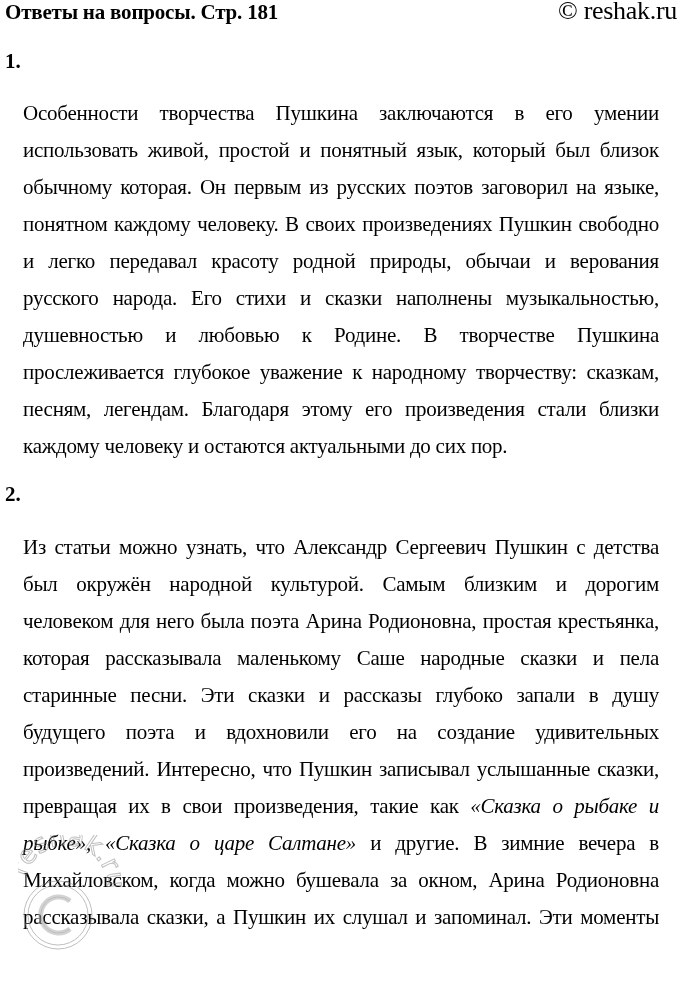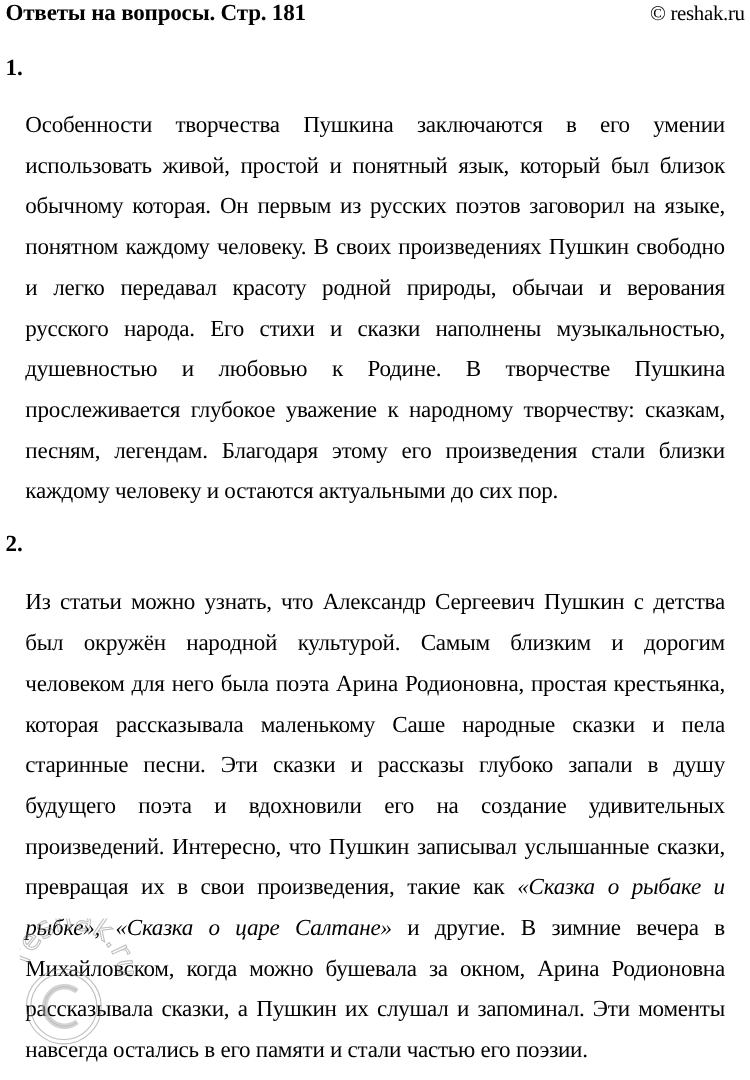--- a/index.html
+++ b/index.html
@@ -28,21 +28,21 @@
       height: 30px;
       line-height: 22px;
       padding-top: 0;
     }
     .header-title {
       font-weight: bold;
       font-size: 21px;
       letter-spacing: -0.2px;
     }
     .header-site {
-      font-size: 19px;
+      font-size: 26px;
       letter-spacing: -0.3px;
     }
     .q-number {
       font-weight: bold;
       font-size: 21px;
       line-height: 22px;
       margin-top: 20px;
       margin-bottom: 0;
     }
     .answer {
@@ -111,21 +111,20 @@
     <span class="line">был окружён народной культурой. Самым близким и дорогим</span>
     <span class="line">человеком для него была поэта Арина Родионовна, простая крестьянка,</span>
     <span class="line">которая рассказывала маленькому Саше народные сказки и пела</span>
     <span class="line">старинные песни. Эти сказки и рассказы глубоко запали в душу</span>
     <span class="line">будущего поэта и вдохновили его на создание удивительных</span>
     <span class="line">произведений. Интересно, что Пушкин записывал услышанные сказки,</span>
     <span class="line"><span>превращая их в свои произведения, такие как</span> <i>«Сказка о рыбаке и</i></span>
     <span class="line"><i>рыбке», «Сказка о царе Салтане»</i> <span>и другие. В зимние вечера в</span></span>
     <span class="line">Михайловском, когда можно бушевала за окном, Арина Родионовна</span>
     <span class="line">рассказывала сказки, а Пушкин их слушал и запоминал. Эти моменты</span>
-    <span class="line last">навсегда остались в его памяти и стали частью его поэзии.</span>
   </div>
 </div>
 
 <svg class="watermark" viewBox="0 0 110 135" xmlns="http://www.w3.org/2000/svg">
   <g fill="none" stroke="#8a8a8a" stroke-width="1">
     <circle cx="40" cy="80" r="34"></circle>
     <circle cx="40" cy="80" r="30"></circle>
     <path d="M52 66 A18 18 0 1 0 52 94" stroke-width="5" stroke="#b0b0b0"></path>
     <path d="M52 66 A18 18 0 1 0 52 94"></path>
   </g>

